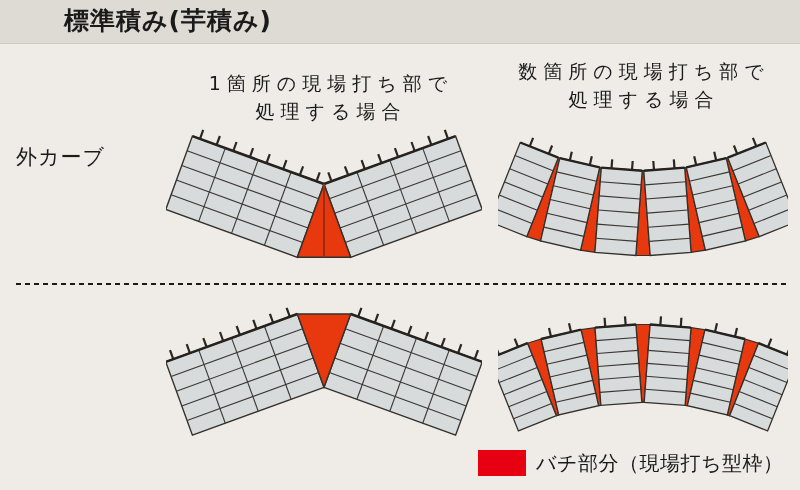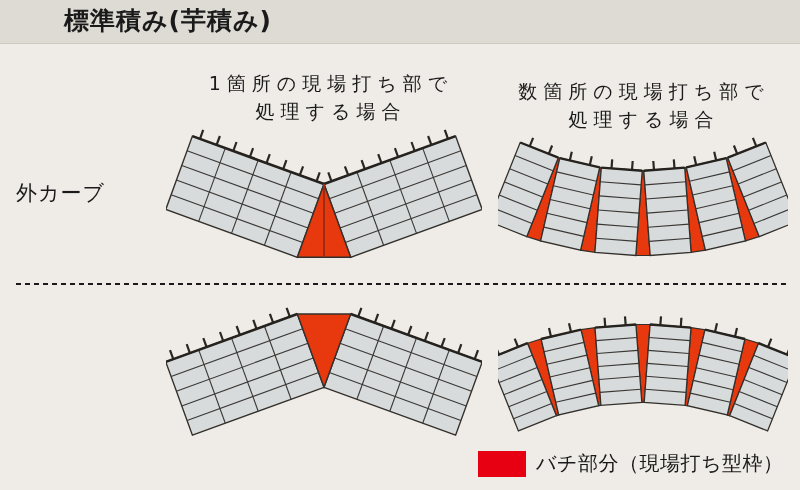--- a/index.html
+++ b/index.html
@@ -18,39 +18,39 @@
   }
   .title-bar h1{
     margin:0;padding:6px 0 0 16px;
     font-size:25px;font-weight:bold;letter-spacing:1px;line-height:1.2;
   }
   .col-head{
     position:absolute;top:57px;text-align:center;
     font-size:19px;letter-spacing:6px;line-height:28px;font-weight:500;
   }
   #col-head-1{left:176px;width:310px;margin-top:12px;}
-  #col-head-2{left:494px;width:300px;margin-top:20px;}
+  #col-head-2{left:494px;width:300px;}
   .row-label{
     position:absolute;left:16px;font-size:21px;letter-spacing:1px;
   }
-  #row-label-outer{top:143px;margin-top:36px;}
+  #row-label-outer{top:143px;}
   #row-label-inner{top:366px;}
   svg.diag{position:absolute;display:block;}
   #diag-outer-single{left:166px;top:118px;}
   #diag-outer-multi {left:498px;top:126px;}
   #diag-inner-single{left:166px;top:300px;}
   #diag-inner-multi {left:498px;top:303px;}
   .divider{
     position:absolute;left:16px;top:283px;width:773px;height:2px;
     background:repeating-linear-gradient(to right,
       var(--text,#1a1a1a) 0 5px, transparent 5px 9px);
   }
   .legend{
     position:absolute;left:478px;top:450px;height:27px;
-    display:flex;align-items:flex-end;
+    display:flex;align-items:flex-start;
   }
   .legend .swatch{
     width:48px;height:26px;background:var(--legend-red,#e60012);
     display:inline-block;flex:0 0 auto;
   }
   .legend .legend-text{
     margin-left:10px;font-size:20px;letter-spacing:0.5px;white-space:nowrap;
   }
 </style>
 </head>

